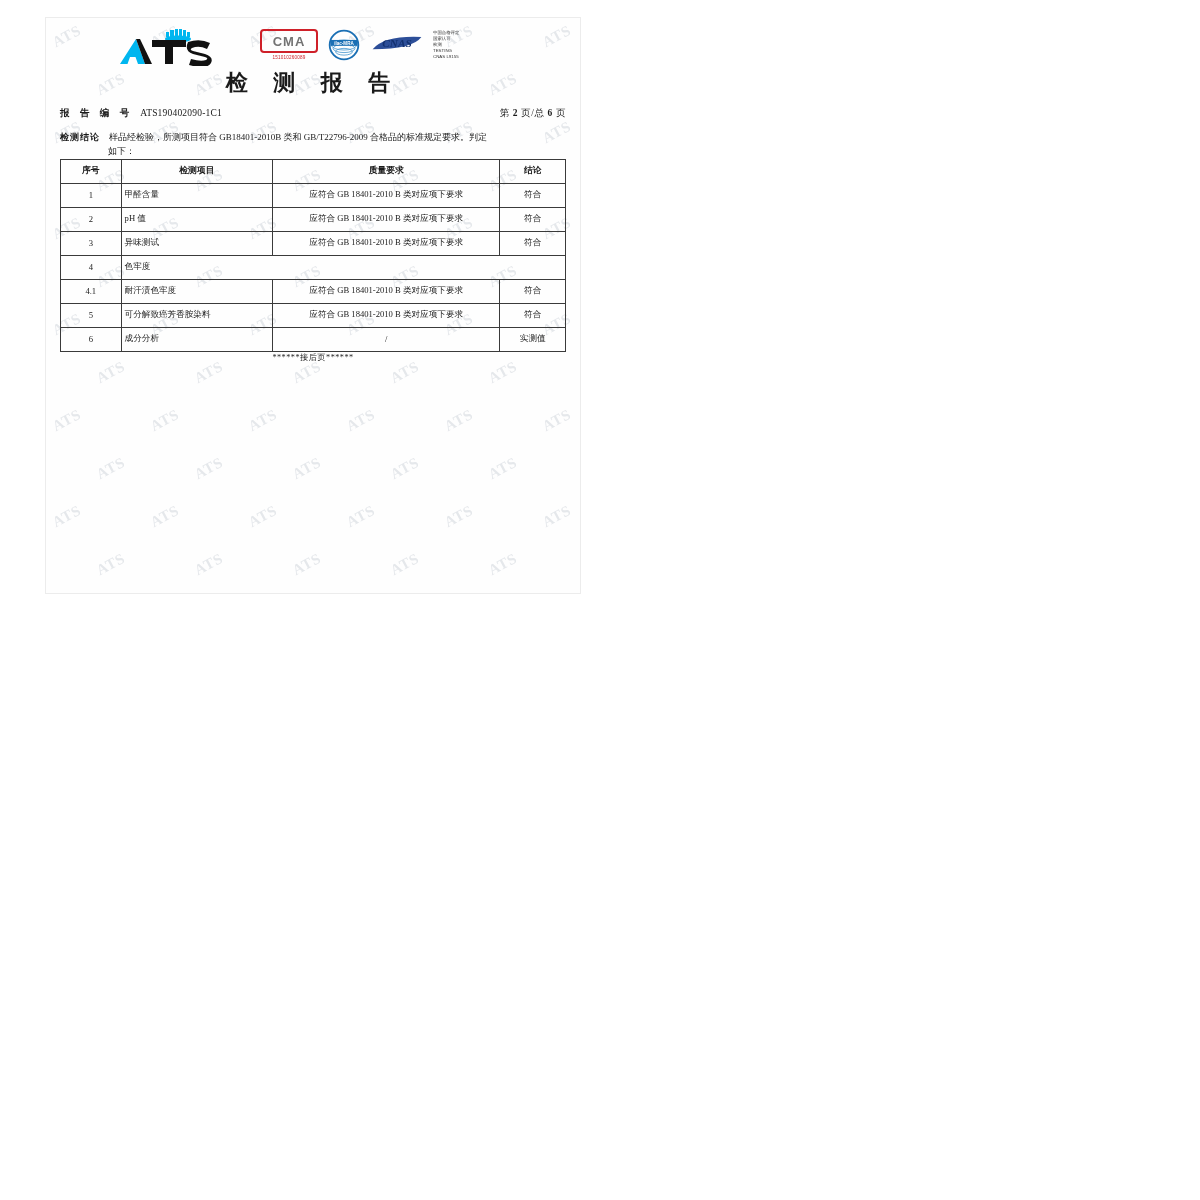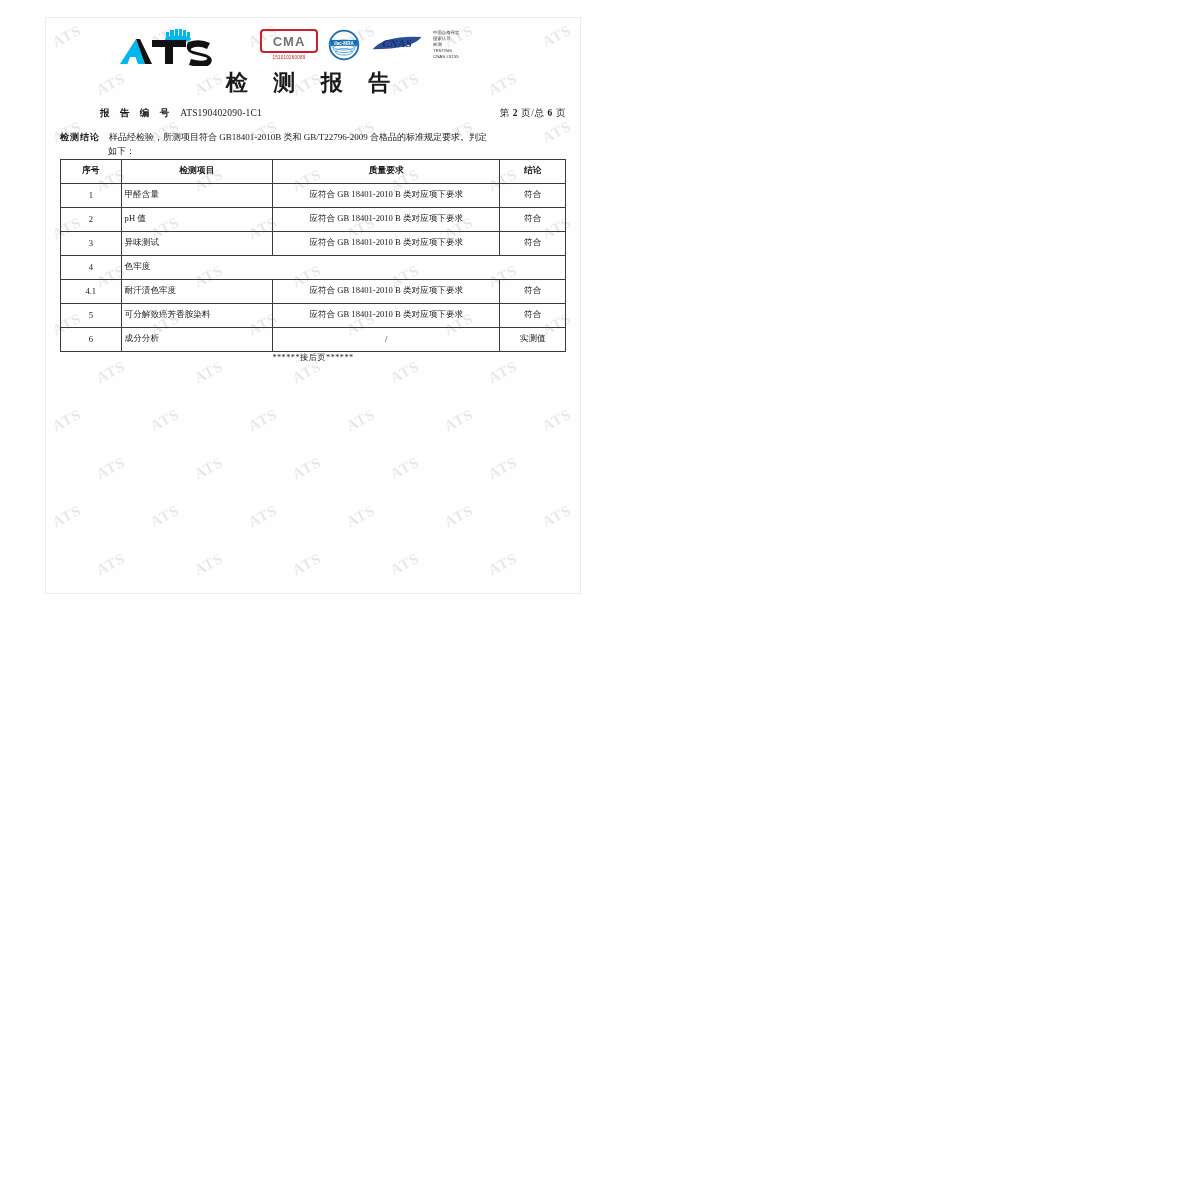--- a/index.html
+++ b/index.html
@@ -46,21 +46,21 @@
   .cma .num{color:#cf2029;font-size:4.6px;text-align:center;letter-spacing:.2px;margin-top:2px;font-family:"Liberation Sans",sans-serif;}
   .ilac{width:34px;height:32px;}
   .cnas{width:54px;height:30px;}
   .cnas-txt{font-size:4.4px;line-height:1.38;color:#333;font-family:"Liberation Sans",sans-serif;padding-top:1px;}
 
   .bigtitle{
     text-align:center;font-size:22px;font-weight:700;letter-spacing:10px;
     font-family:"Liberation Serif","DejaVu Serif",serif;margin-top:-2px;
   }
 
-  .reportline{display:flex;align-items:baseline;margin-top:9px;font-size:9.5px;margin-left:40px;}
+  .reportline{display:flex;align-items:baseline;margin-top:9px;font-size:9.5px;}
   .rl-label{font-weight:700;letter-spacing:4px;}
   .rl-no{margin-left:7px;letter-spacing:.2px;}
   .rl-page{margin-left:auto;letter-spacing:.6px;}
   .rl-page b{font-weight:700;}
 
   .concl{margin-top:11px;font-size:9px;line-height:1.55;text-align:justify;}
   .concl .lab{font-weight:700;letter-spacing:1px;margin-right:9px;}
   .concl .ind{display:block;margin-left:48px;}
 
   table{border-collapse:collapse;width:100%;font-size:8px;}

